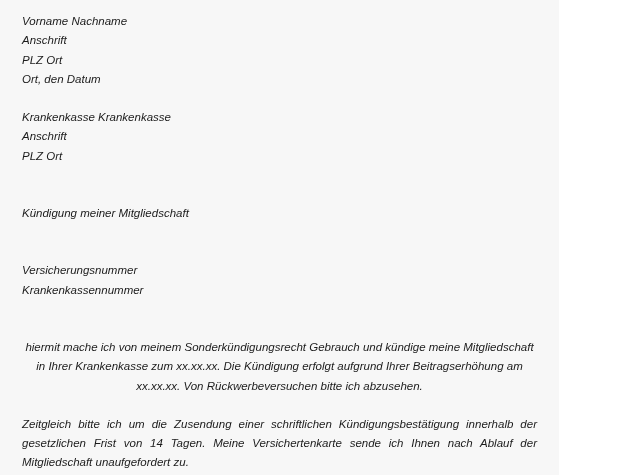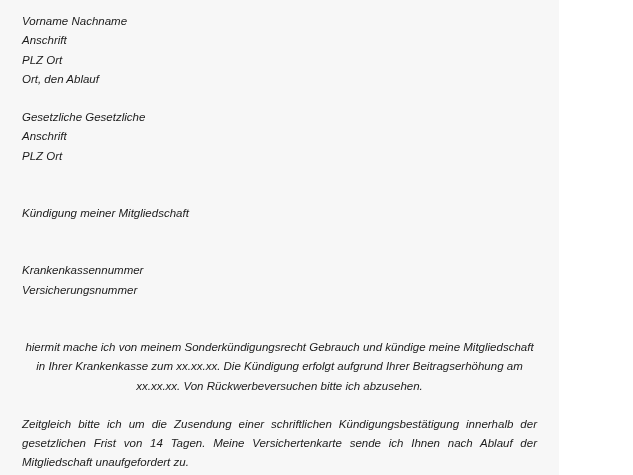--- a/index.html
+++ b/index.html
@@ -55,42 +55,42 @@
 </head>
 <body>
 
 <div class="page">
   <div class="doc">
 
     <div>
       <div class="line">Vorname Nachname</div>
       <div class="line">Anschrift</div>
       <div class="line">PLZ Ort</div>
-      <div class="line">Ort, den Ablauf</div>
+      <div class="line">Ort, den Datum</div>
     </div>
 
     <div class="spacer-md"></div>
 
     <div>
-      <div class="line">Gesetzliche Gesetzliche</div>
+      <div class="line">Krankenkasse Krankenkasse</div>
       <div class="line">Anschrift</div>
       <div class="line">PLZ Ort</div>
     </div>
 
     <div class="spacer-md"></div>
     <div class="spacer-sm"></div>
 
     <div class="line">Kündigung meiner Mitgliedschaft</div>
 
     <div class="spacer-md"></div>
     <div class="spacer-sm"></div>
 
     <div>
+      <div class="line">Versicherungsnummer</div>
       <div class="line">Krankenkassennummer</div>
-      <div class="line">Versicherungsnummer</div>
     </div>
 
     <div class="spacer-md"></div>
 
 
     <div class="spacer-md"></div>
 
     <p class="para block">hiermit mache ich von meinem Sonderkündigungsrecht Gebrauch und kündige meine Mitgliedschaft in Ihrer Krankenkasse zum xx.xx.xx. Die Kündigung erfolgt aufgrund Ihrer Beitragserhöhung am xx.xx.xx. Von Rückwerbeversuchen bitte ich abzusehen.</p>
 
     <div class="spacer-md"></div>

